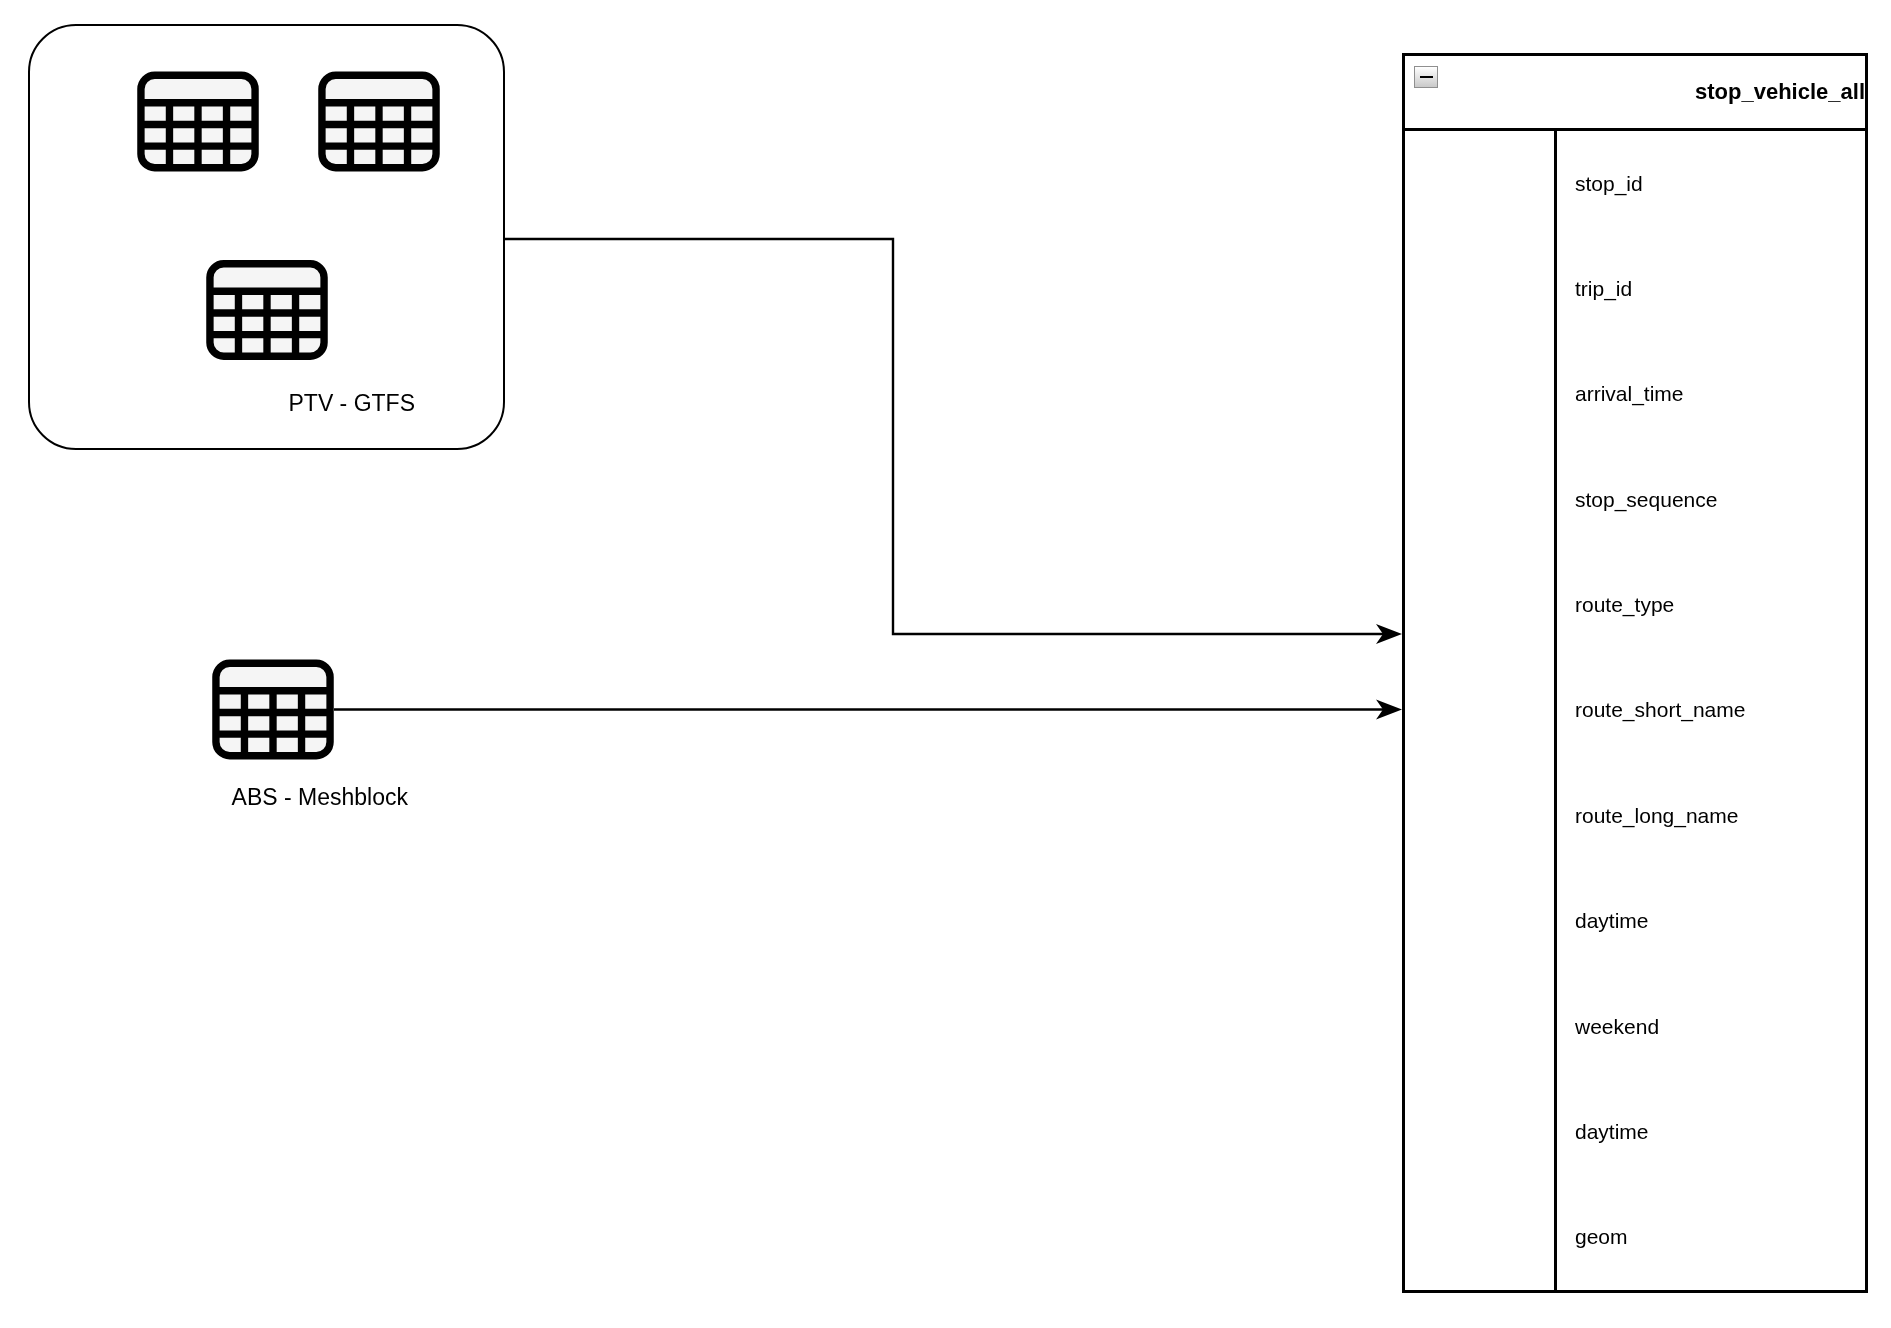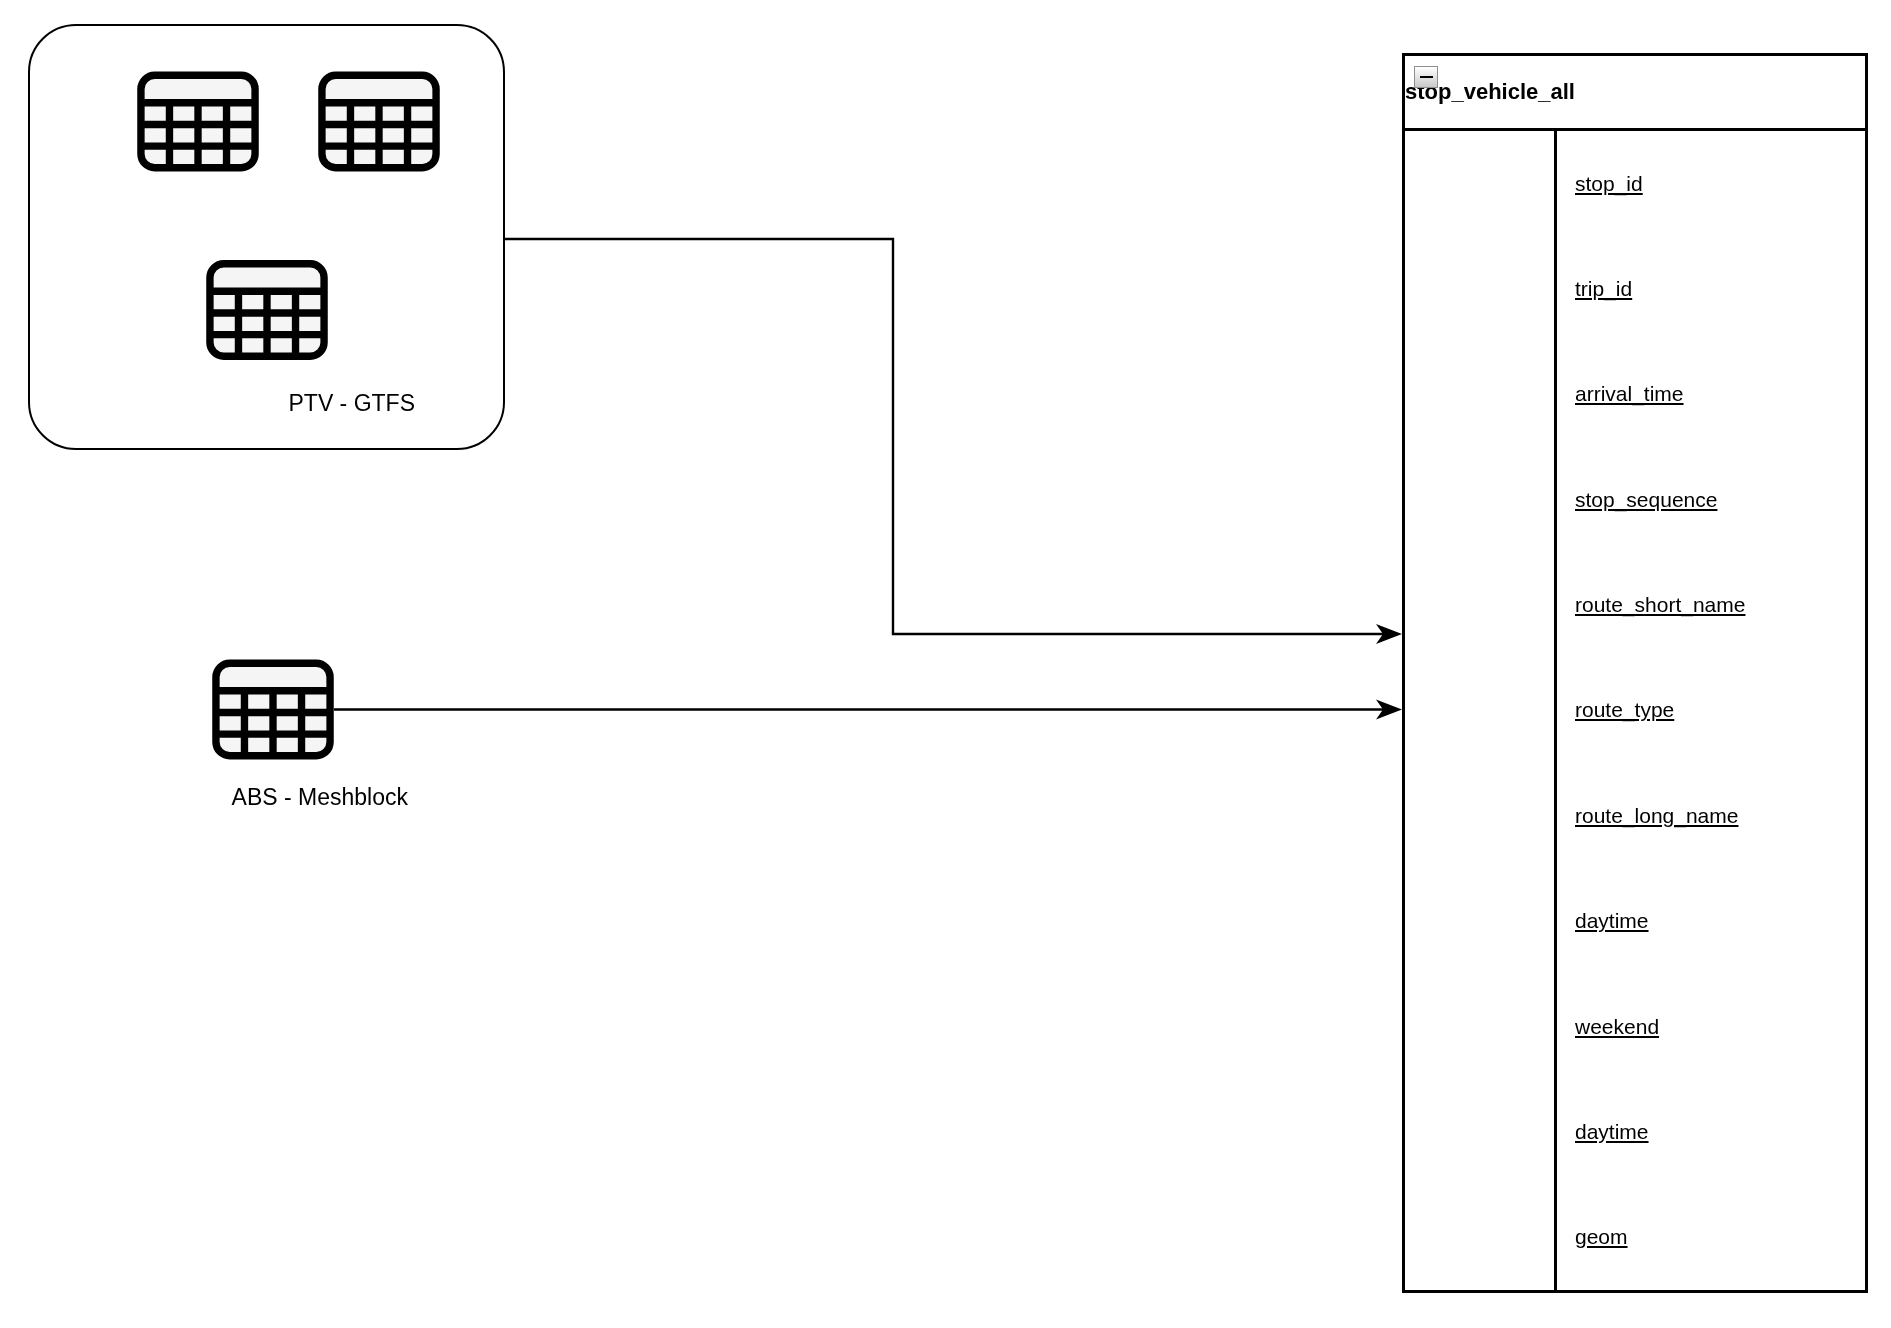--- a/index.html
+++ b/index.html
@@ -57,38 +57,38 @@
     flex-direction: column;
     z-index: 2;
   }
   .entity-header {
     position: relative;
     height: 75px;
     flex: 0 0 75px;
     border-bottom: 3px solid #000;
     display: flex;
     align-items: center;
-    justify-content: flex-start;
+    justify-content: flex-end;
     font-weight: bold;
     font-size: 22px;
   }
   .collapse-button {
     position: absolute;
     left: 9px; top: 10px;
     width: 24px; height: 22px;
     border: 1px solid #8f8f8f;
     background: linear-gradient(#ffffff, #c9c9c9);
     display: flex;
     align-items: center;
     justify-content: center;
     cursor: pointer;
   }
   .minus-bar { width: 13px; height: 2px; background: #000; }
 
-  .entity-body { flex: 1; display: flex; min-height: 0; text-decoration: underline; }
+  .entity-body { flex: 1; display: flex; min-height: 0; }
   .entity-gutter { width: 152px; flex: 0 0 152px; border-right: 3px solid #000; }
   .entity-fields { flex: 1; display: flex; flex-direction: column; }
   .field-row {
     flex: 1;
     display: flex;
     align-items: center;
     padding-left: 18px;
     font-size: 21px;
     white-space: nowrap;
   }
@@ -166,22 +166,22 @@
       </div>
       <span>stop_vehicle_all</span>
     </div>
     <div class="entity-body">
       <div class="entity-gutter"></div>
       <div class="entity-fields">
         <div class="field-row">stop_id</div>
         <div class="field-row">trip_id</div>
         <div class="field-row">arrival_time</div>
         <div class="field-row">stop_sequence</div>
+        <div class="field-row">route_type</div>
         <div class="field-row">route_short_name</div>
-        <div class="field-row">route_type</div>
         <div class="field-row">route_long_name</div>
         <div class="field-row">daytime</div>
         <div class="field-row">weekend</div>
         <div class="field-row">daytime</div>
         <div class="field-row">geom</div>
       </div>
     </div>
   </div>
 
 </div>

